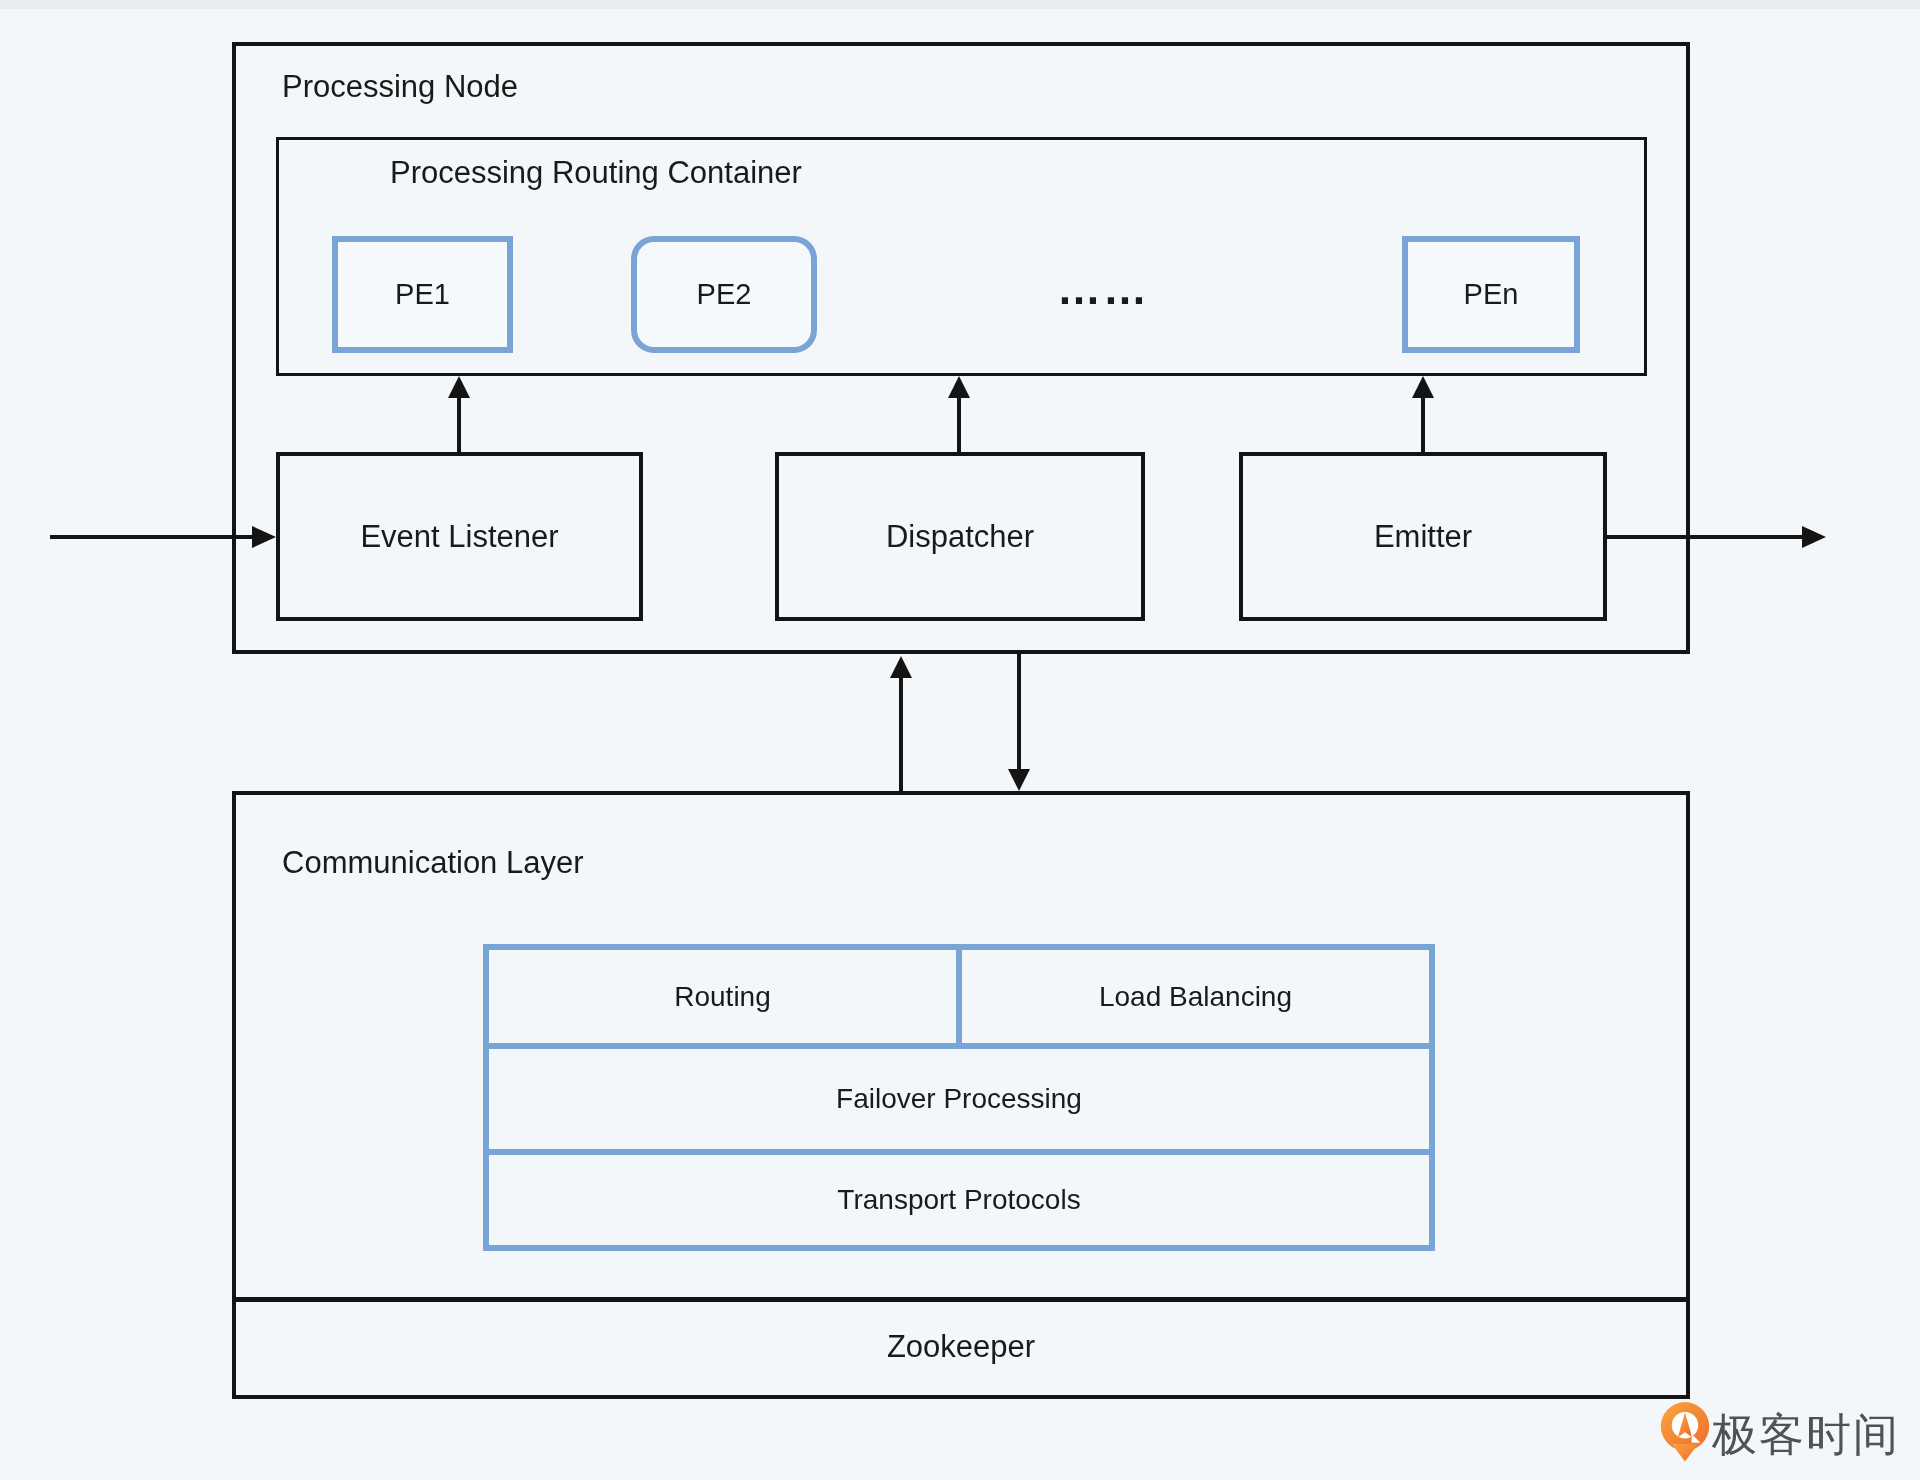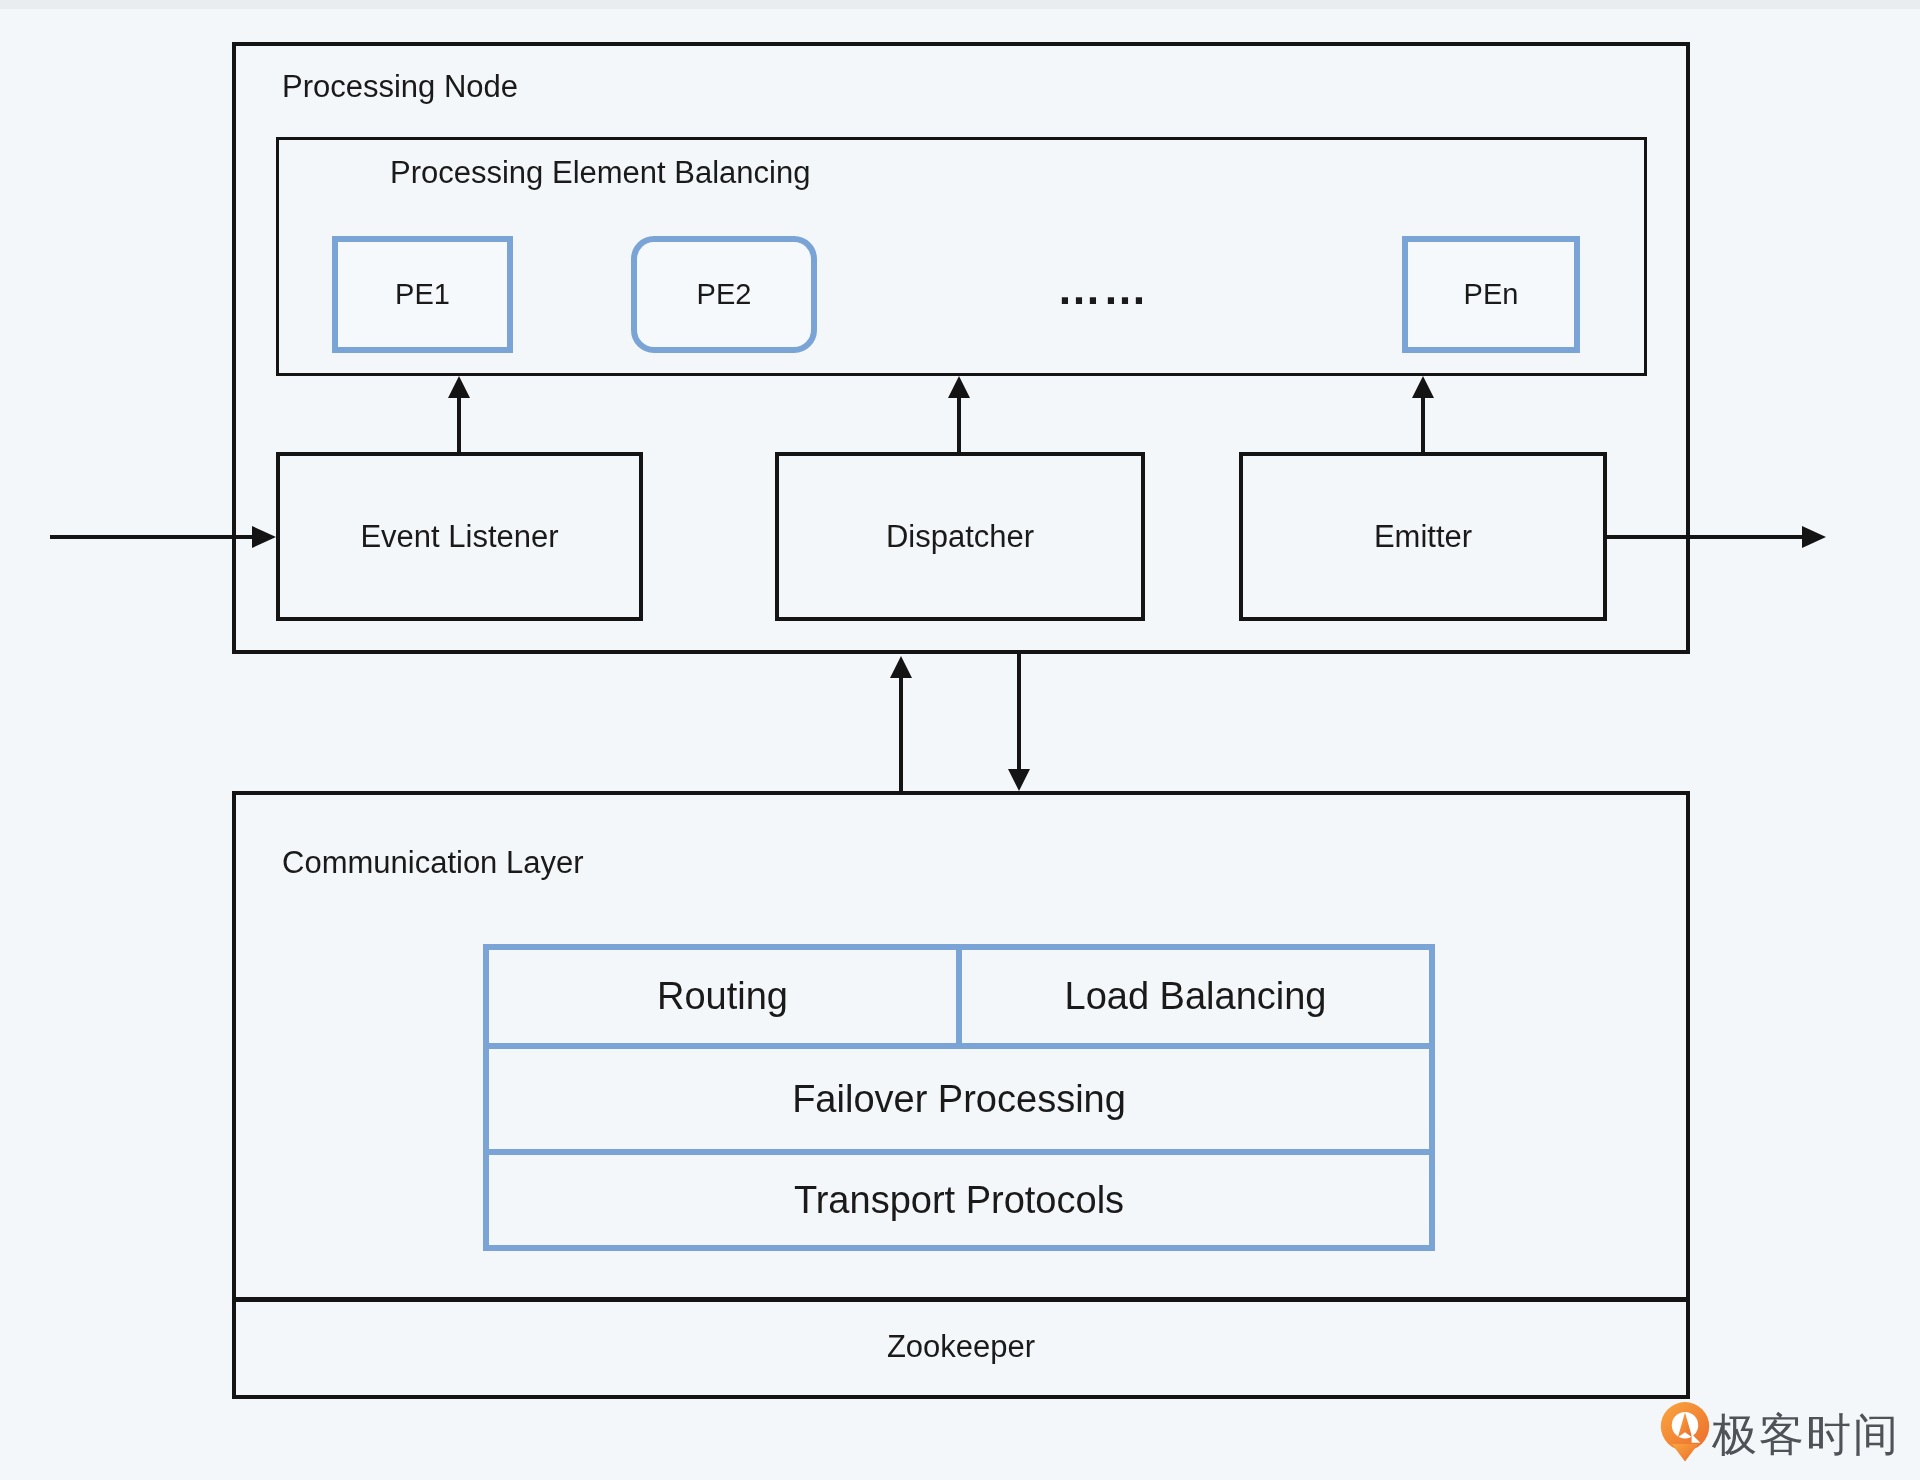--- a/index.html
+++ b/index.html
@@ -67,21 +67,21 @@
     left:483px;top:935px;width:952px;height:307px;
     background:#7aa3d6;
     padding:6px;
     display:flex;flex-direction:column;gap:6px;
   }
   .svc-row{display:flex;gap:6px;width:100%;}
   .svc-cell{
     flex:1;
     background:#f4f7f9;
     display:flex;align-items:center;justify-content:center;
-    font-size:38px;
+    font-size:28px;
   }
   .row-top{height:93px;}
   .row-mid{height:100px;}
   .row-bot{flex:1;}
   #pe-ellipsis{
     position:absolute;left:1023px;top:255px;width:160px;
     text-align:center;font-size:44px;letter-spacing:2px;font-weight:bold;
   }
   #zk-separator{position:absolute;left:232px;top:1288px;width:1458px;height:5px;background:#141414;}
   #zk-label{position:absolute;left:232px;top:1320px;width:1458px;text-align:center;font-size:31px;}
@@ -96,21 +96,21 @@
 </style>
 </head>
 <body>
 
 <div id="canvas">
 
   <div class="abs frame-black" style="left:232px;top:33px;width:1458px;height:612px;"></div>
   <div class="label" style="left:282px;top:60px;">Processing Node</div>
 
   <div class="abs frame-black-thin" style="left:276px;top:128px;width:1371px;height:239px;"></div>
-  <div class="label" style="left:390px;top:146px;">Processing Element Balancing</div>
+  <div class="label" style="left:390px;top:146px;">Processing Routing Container</div>
 
   <div class="pe-box" style="left:332px;width:181px;">
     <span>PE1</span>
   </div>
   <div class="pe-box" style="left:631px;width:186px;border-radius:23px;">
     <span>PE2</span>
   </div>
   <div id="pe-ellipsis">……</div>
   <div class="pe-box" style="left:1402px;width:178px;">
     <span>PEn</span>

